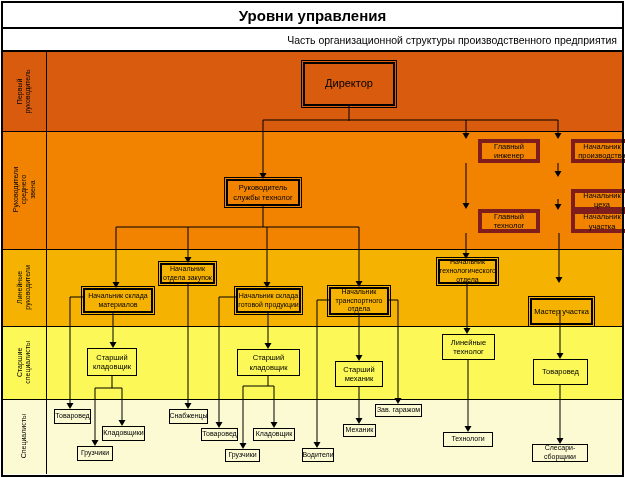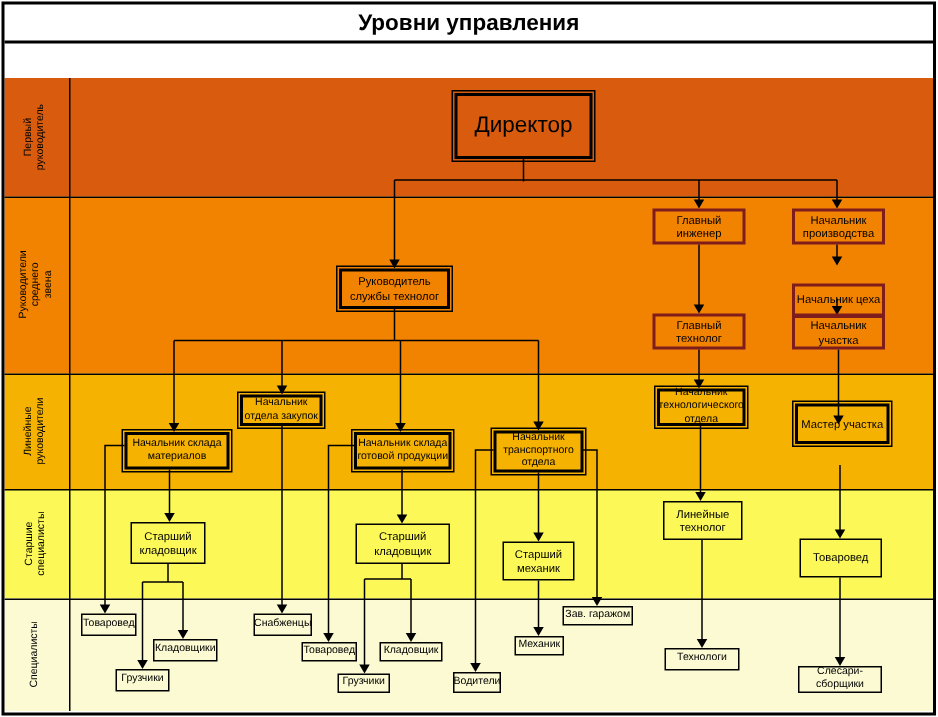--- a/index.html
+++ b/index.html
@@ -28,30 +28,33 @@
     display:block;transform:rotate(-90deg);white-space:pre-line;text-align:center;
     font-size:7px;line-height:1.2;
   }
   #wires{position:absolute;left:0;top:0;z-index:3;pointer-events:none;}
   .node{
     position:absolute;box-sizing:border-box;z-index:4;
     display:flex;align-items:center;justify-content:center;
     text-align:center;white-space:pre-line;font-size:7.5px;line-height:1.25;
   }
   .node.double{border:2px solid #000;outline:1px solid #000;outline-offset:1px;}
-  .node.bold{border:2px solid #7f1d1d;}
+  .node.bold{border:4px solid #7f1d1d;margin-left:43px;}
   .node.thin{border:1px solid #000;}
 </style>
 </head>
 <body>
 
 <div id="app">
   <div class="frame"></div>
   <div class="title-bar">
     <span>Уровни управления</span>
+  </div>
+  <div class="subtitle-bar">
+    <span>Часть организационной структуры производственного предприятия</span>
   </div>
   <div id="bands">
       <div class="band" style="top: 52px; height: 79px; background: rgb(217, 92, 14);"></div>
       <div class="band bordered" style="top: 131px; height: 118px; background: rgb(242, 131, 0);"></div>
       <div class="band bordered" style="top: 249px; height: 77px; background: rgb(246, 178, 0);"></div>
       <div class="band bordered" style="top: 326px; height: 73px; background: rgb(251, 248, 87);"></div>
       <div class="band bordered" style="top: 399px; height: 75px; background: rgb(251, 250, 210);"></div>
     </div>
   <div id="labels">
       <div class="level-label" style="top: 52px; height: 79px;">
@@ -134,21 +137,21 @@
       <polyline points="329,300 317,300 317,443" fill="none" stroke="#000000" stroke-width="1"></polyline>
       <path d="M313.5,442 L320.5,442 L317,448 Z" fill="#000000"></path>
       <polyline points="388,300 398,300 398,399" fill="none" stroke="#000000" stroke-width="1"></polyline>
       <path d="M394.5,398 L401.5,398 L398,404 Z" fill="#000000"></path>
       <polyline points="359,315 359,356" fill="none" stroke="#000000" stroke-width="1"></polyline>
       <path d="M355.5,355 L362.5,355 L359,361 Z" fill="#000000"></path>
       <polyline points="359,387 359,419" fill="none" stroke="#000000" stroke-width="1"></polyline>
       <path d="M355.5,418 L362.5,418 L359,424 Z" fill="#000000"></path>
     </svg>
   <div id="nodes">
-      <div class="node double" style="left: 303px; top: 62px; width: 92px; height: 44px; font-size: 15px;"><span>Директор</span></div>
+      <div class="node double" style="left: 303px; top: 62px; width: 92px; height: 44px; font-size: 11px;"><span>Директор</span></div>
       <div class="node double" style="left: 226px; top: 179px; width: 74px; height: 27px;"><span>Руководитель
 службы технолог</span></div>
       <div class="node bold" style="left: 435px; top: 139px; width: 62px; height: 24px;"><span>Главный
 инженер</span></div>
       <div class="node bold" style="left: 528px; top: 139px; width: 62px; height: 24px;"><span>Начальник
 производства</span></div>
       <div class="node bold" style="left: 528px; top: 189px; width: 62px; height: 22px;"><span>Начальник цеха</span></div>
       <div class="node bold" style="left: 435px; top: 209px; width: 62px; height: 24px;"><span>Главный
 технолог</span></div>
       <div class="node bold" style="left: 528px; top: 210px; width: 62px; height: 23px;"><span>Начальник
@@ -158,21 +161,21 @@
       <div class="node double" style="left: 83px; top: 288px; width: 70px; height: 25px; font-size: 7px;"><span>Начальник склада
 материалов</span></div>
       <div class="node double" style="left: 236px; top: 288px; width: 65px; height: 25px; font-size: 7px;"><span>Начальник склада
 готовой продукции</span></div>
       <div class="node double" style="left: 329px; top: 287px; width: 60px; height: 28px; font-size: 7px;"><span>Начальник
 транспортного
 отдела</span></div>
       <div class="node double" style="left: 438px; top: 259px; width: 59px; height: 25px; font-size: 7px;"><span>Начальник
 технологического
 отдела</span></div>
-      <div class="node double" style="left: 530px; top: 269px; width: 63px; height: 27px;"><span>Мастер участка</span></div>
+      <div class="node double" style="left: 530px; top: 298px; width: 63px; height: 27px;"><span>Мастер участка</span></div>
       <div class="node thin" style="left: 87px; top: 348px; width: 50px; height: 28px;"><span>Старший
 кладовщик</span></div>
       <div class="node thin" style="left: 237px; top: 349px; width: 63px; height: 27px;"><span>Старший
 кладовщик</span></div>
       <div class="node thin" style="left: 335px; top: 361px; width: 48px; height: 26px;"><span>Старший
 механик</span></div>
       <div class="node thin" style="left: 442px; top: 334px; width: 53px; height: 26px;"><span>Линейные
 технолог</span></div>
       <div class="node thin" style="left: 533px; top: 359px; width: 55px; height: 26px;"><span>Товаровед</span></div>
       <div class="node thin" style="left: 54px; top: 409px; width: 37px; height: 15px; font-size: 7px;"><span>Товаровед</span></div>

